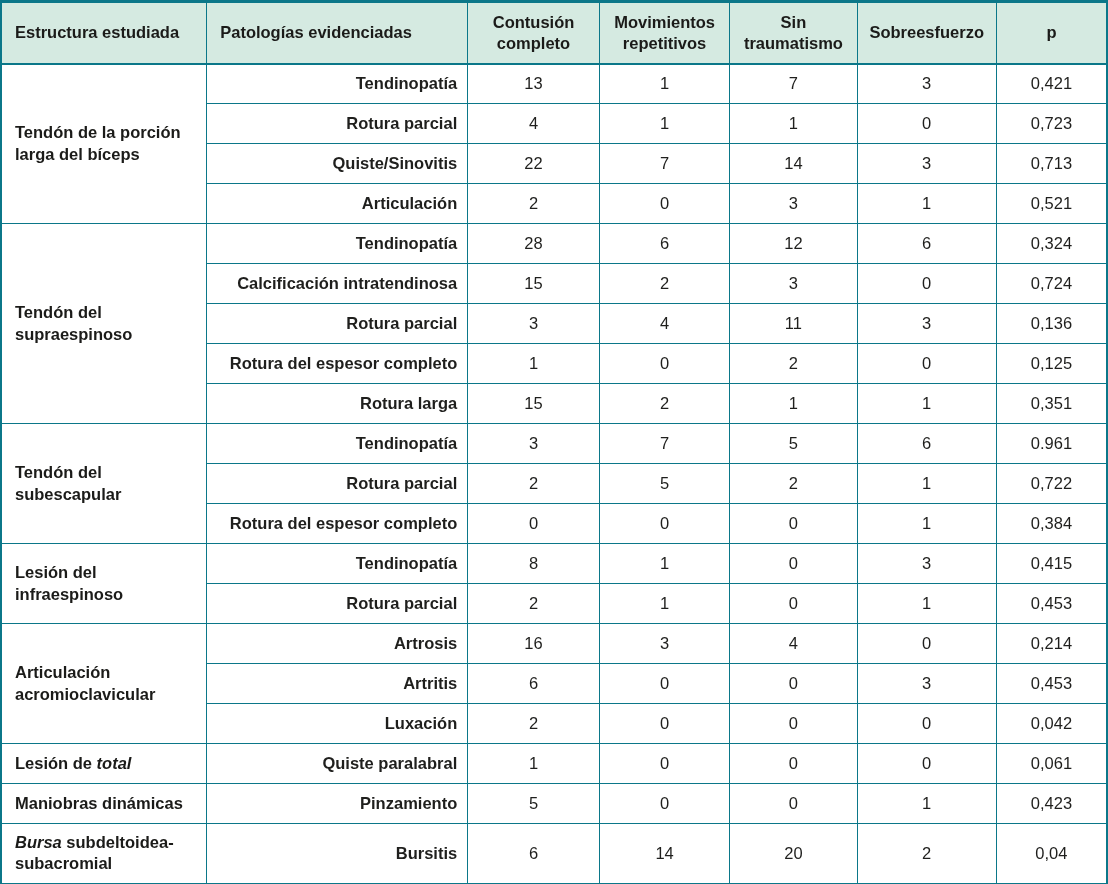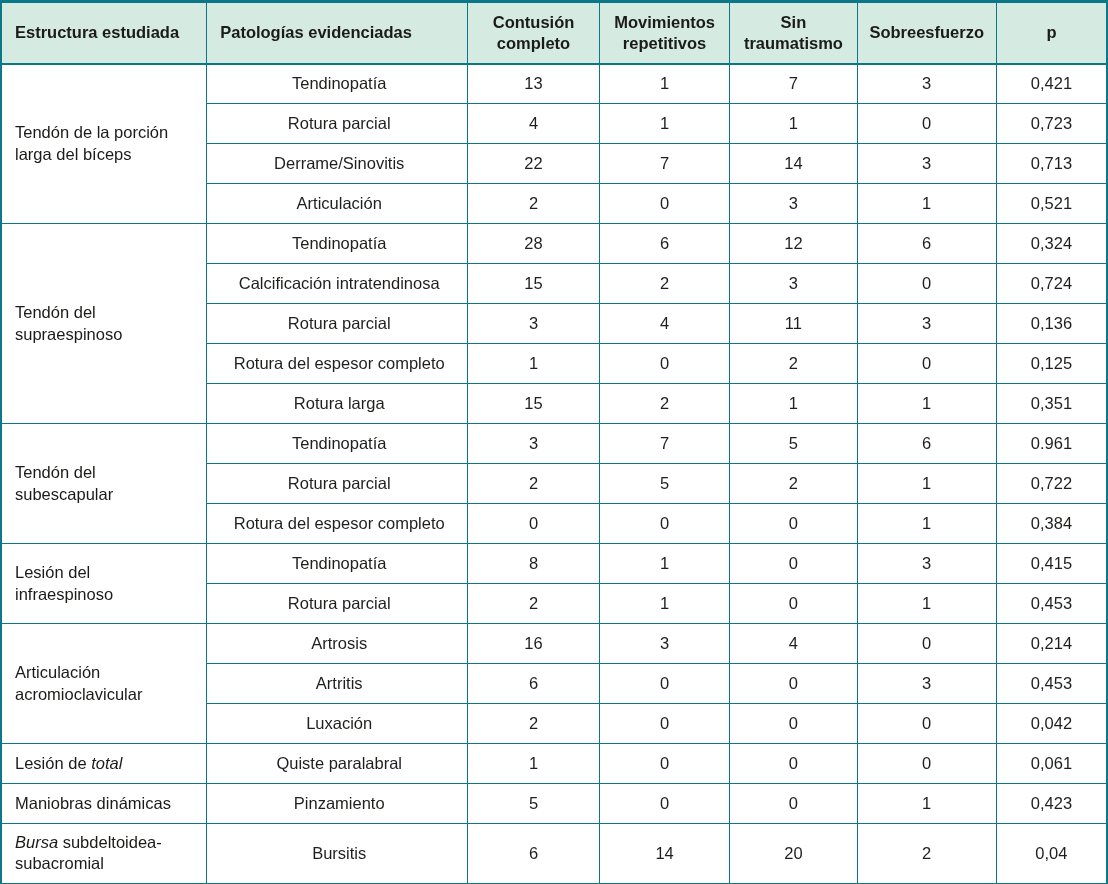--- a/index.html
+++ b/index.html
@@ -39,30 +39,31 @@
     text-align: center;
     padding: 6px 8px;
     line-height: 1.25;
     border-bottom-width: 2px;
     color: #1b1b19;
   }
   thead th.left { text-align: left; padding-left: 13px; }
 
   tbody td { height: 40px; background: #ffffff; }
   td.structure {
-    font-weight: normal;
+    font-weight: bold;
     text-align: left;
     padding: 8px 20px 8px 13px;
     line-height: 1.3;
     color: #1b1b19;
   }
   td.pathology {
-    text-align: center;
+    text-align: right;
     padding: 8px 10px 8px 14px;
     line-height: 1.25;
+    font-weight: bold;
   }
   td.num {
     text-align: center;
     padding: 6px 4px;
   }
 </style>
 </head>
 <body>
 
 <div class="page">
@@ -99,21 +100,21 @@
         </tr>
         <tr>
           <td class="pathology">Rotura parcial</td>
           <td class="num">4</td>
           <td class="num">1</td>
           <td class="num">1</td>
           <td class="num">0</td>
           <td class="num">0,723</td>
         </tr>
         <tr>
-          <td class="pathology">Derrame/Sinovitis</td>
+          <td class="pathology">Quiste/Sinovitis</td>
           <td class="num">22</td>
           <td class="num">7</td>
           <td class="num">14</td>
           <td class="num">3</td>
           <td class="num">0,713</td>
         </tr>
         <tr>
           <td class="pathology">Articulación</td>
           <td class="num">2</td>
           <td class="num">0</td>

